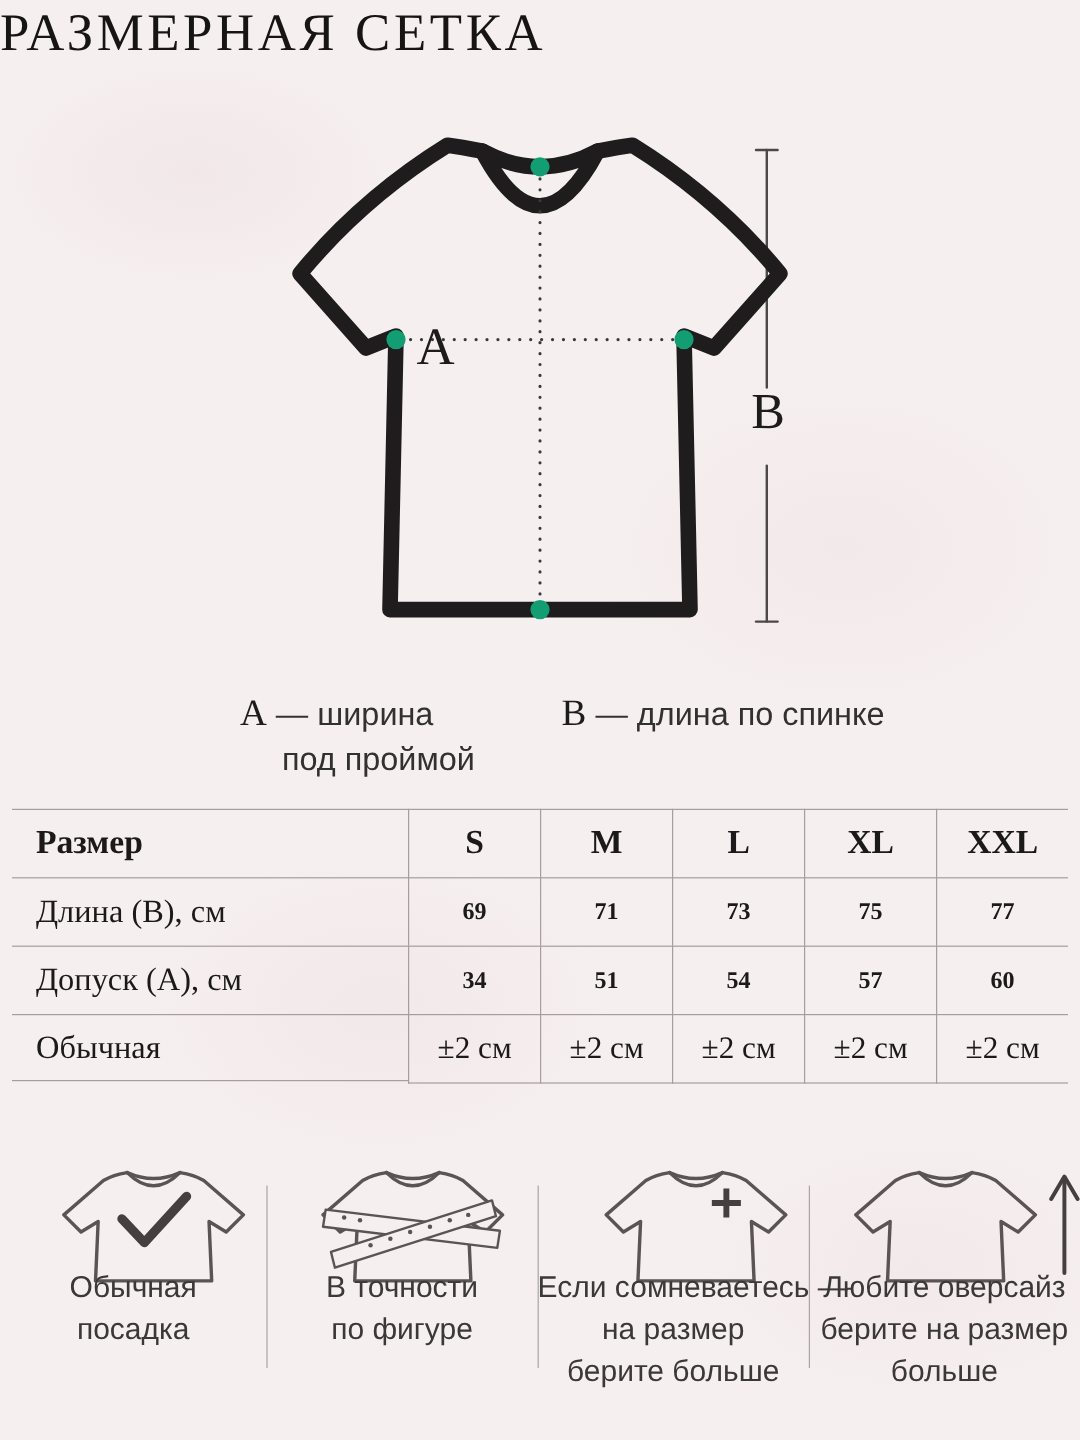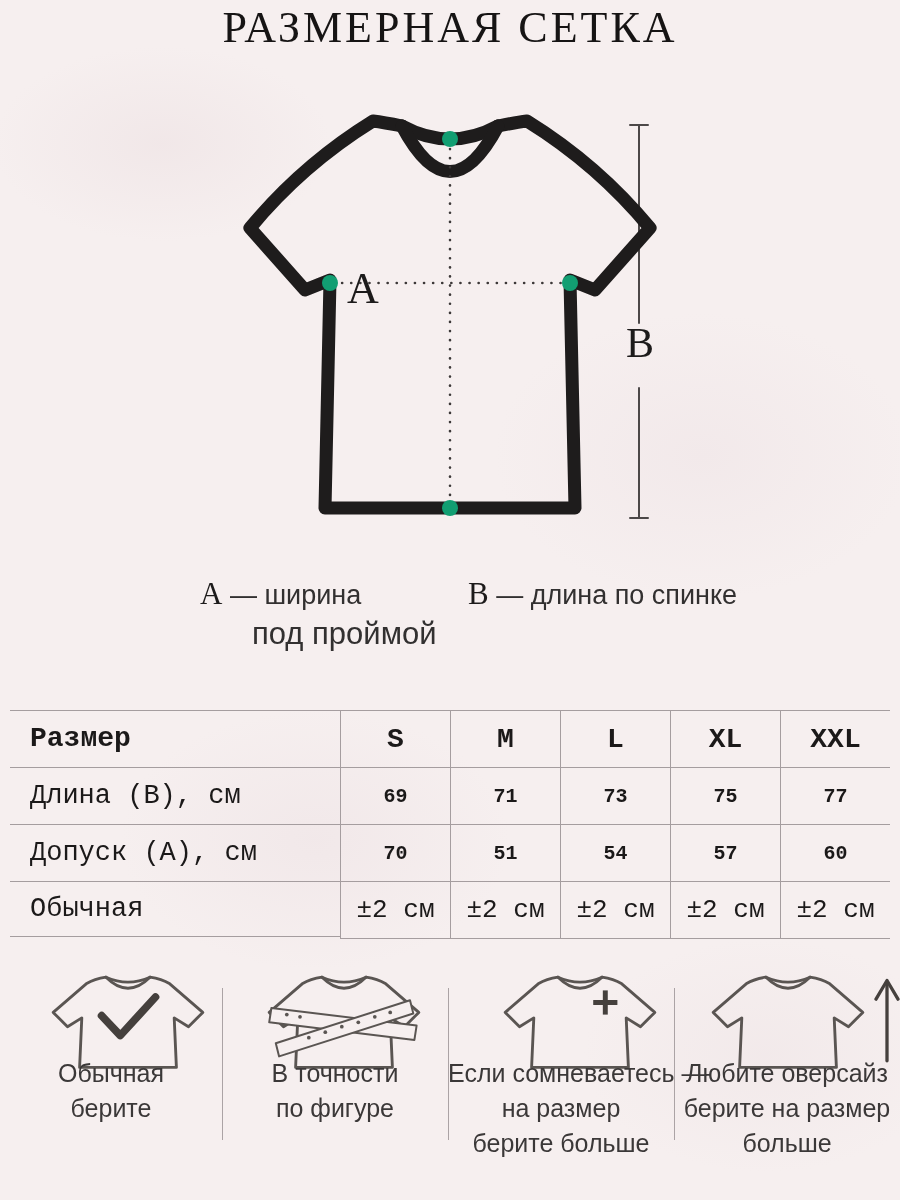--- a/index.html
+++ b/index.html
@@ -8,35 +8,35 @@
     background-color:#f6efef;
     background-image:
       radial-gradient(ellipse 260px 150px at 18% 12%, rgba(235,222,224,.45), transparent 65%),
       radial-gradient(ellipse 320px 220px at 78% 38%, rgba(236,224,227,.4), transparent 65%),
       radial-gradient(ellipse 300px 200px at 35% 70%, rgba(234,221,224,.38), transparent 65%),
       radial-gradient(ellipse 280px 180px at 85% 88%, rgba(236,225,227,.4), transparent 65%);
     font-family:"Liberation Sans", sans-serif;
   }
   .title{
     position:absolute;left:0;top:0;width:900px;margin:0;
-    text-align:center;font-family:"Liberation Serif", serif;
+    text-align:left;font-family:"Liberation Serif", serif;
     font-size:44px;font-weight:500;letter-spacing:3px;color:#161414;
     line-height:56px;
   }
   .diagram{position:absolute;left:180px;top:95px;}
   .legend{position:absolute;left:0;top:0;color:#323030;}
   .legend-a{position:absolute;left:200px;top:577px;}
   .legend-b{position:absolute;left:468px;top:577px;}
   .legend-line1{font-size:27px;line-height:33px;white-space:nowrap;}
   .legend-letter{font-family:"Liberation Serif", serif;font-size:31px;color:#1d1b1b;}
-  .legend-line2{font-size:31px;line-height:33px;margin-left:52px;margin-top:5px;white-space:nowrap;}
+  .legend-line2{font-size:27px;line-height:33px;margin-left:35px;margin-top:5px;white-space:nowrap;}
   .size-table{
     position:absolute;left:10px;top:674px;width:880px;
     display:grid;grid-template-columns:330px repeat(5,110px);
-    font-family:Liberation Mono, monospace;color:#1b1919;margin-top:36px;
+    font-family:Liberation Serif, serif;color:#1b1919;
   }
   .cell{
     height:56px;display:flex;align-items:center;justify-content:center;
     border-top:1px solid #a59d9f;font-size:27px;
   }
   .cell.lbl{justify-content:flex-start;padding-left:20px;box-sizing:border-box;}
   .cell.vl{border-left:1px solid #a59d9f;}
   .cell.last{border-bottom:1px solid #a59d9f;}
   .cell.hdr{font-weight:700;font-size:28px;}
   .cell.num{font-weight:700;font-size:20px;}
@@ -104,21 +104,21 @@
     <div class="cell vl hdr">XXL</div>
 
     <div class="cell lbl">Длина (B), см</div>
     <div class="cell vl num">69</div>
     <div class="cell vl num">71</div>
     <div class="cell vl num">73</div>
     <div class="cell vl num">75</div>
     <div class="cell vl num">77</div>
 
     <div class="cell lbl">Допуск (A), см</div>
-    <div class="cell vl num">70</div>
+    <div class="cell vl num">34</div>
     <div class="cell vl num">51</div>
     <div class="cell vl num">54</div>
     <div class="cell vl num">57</div>
     <div class="cell vl num">60</div>
 
     <div class="cell lbl last">Обычная</div>
     <div class="cell vl tol last">±2 см</div>
     <div class="cell vl tol last">±2 см</div>
     <div class="cell vl tol last">±2 см</div>
     <div class="cell vl tol last">±2 см</div>
@@ -171,21 +171,21 @@
   <svg class="fit-icon" style="left:700px;" width="209" height="110" viewBox="0 0 190 100">
     <use href="#tee-shape"></use>
     <g fill="none" stroke="#45403d" stroke-width="3" stroke-linecap="round" stroke-linejoin="round">
       <line x1="170" y1="88" x2="170" y2="18"></line>
       <path d="M 160 32 L 170 15 L 180 32"></path>
     </g>
   </svg>
 
   <div class="fit-caption" style="left:0px;width:222px;">
     <div>Обычная</div>
-    <div>берите</div>
+    <div>посадка</div>
   </div>
   <div class="fit-caption" style="left:222px;width:226px;">
     <div>В точности</div>
     <div>по фигуре</div>
   </div>
   <div class="fit-caption" style="left:448px;width:226px;">
     <div>Если сомневаетесь —</div>
     <div>на размер</div>
     <div>берите больше</div>
   </div>

